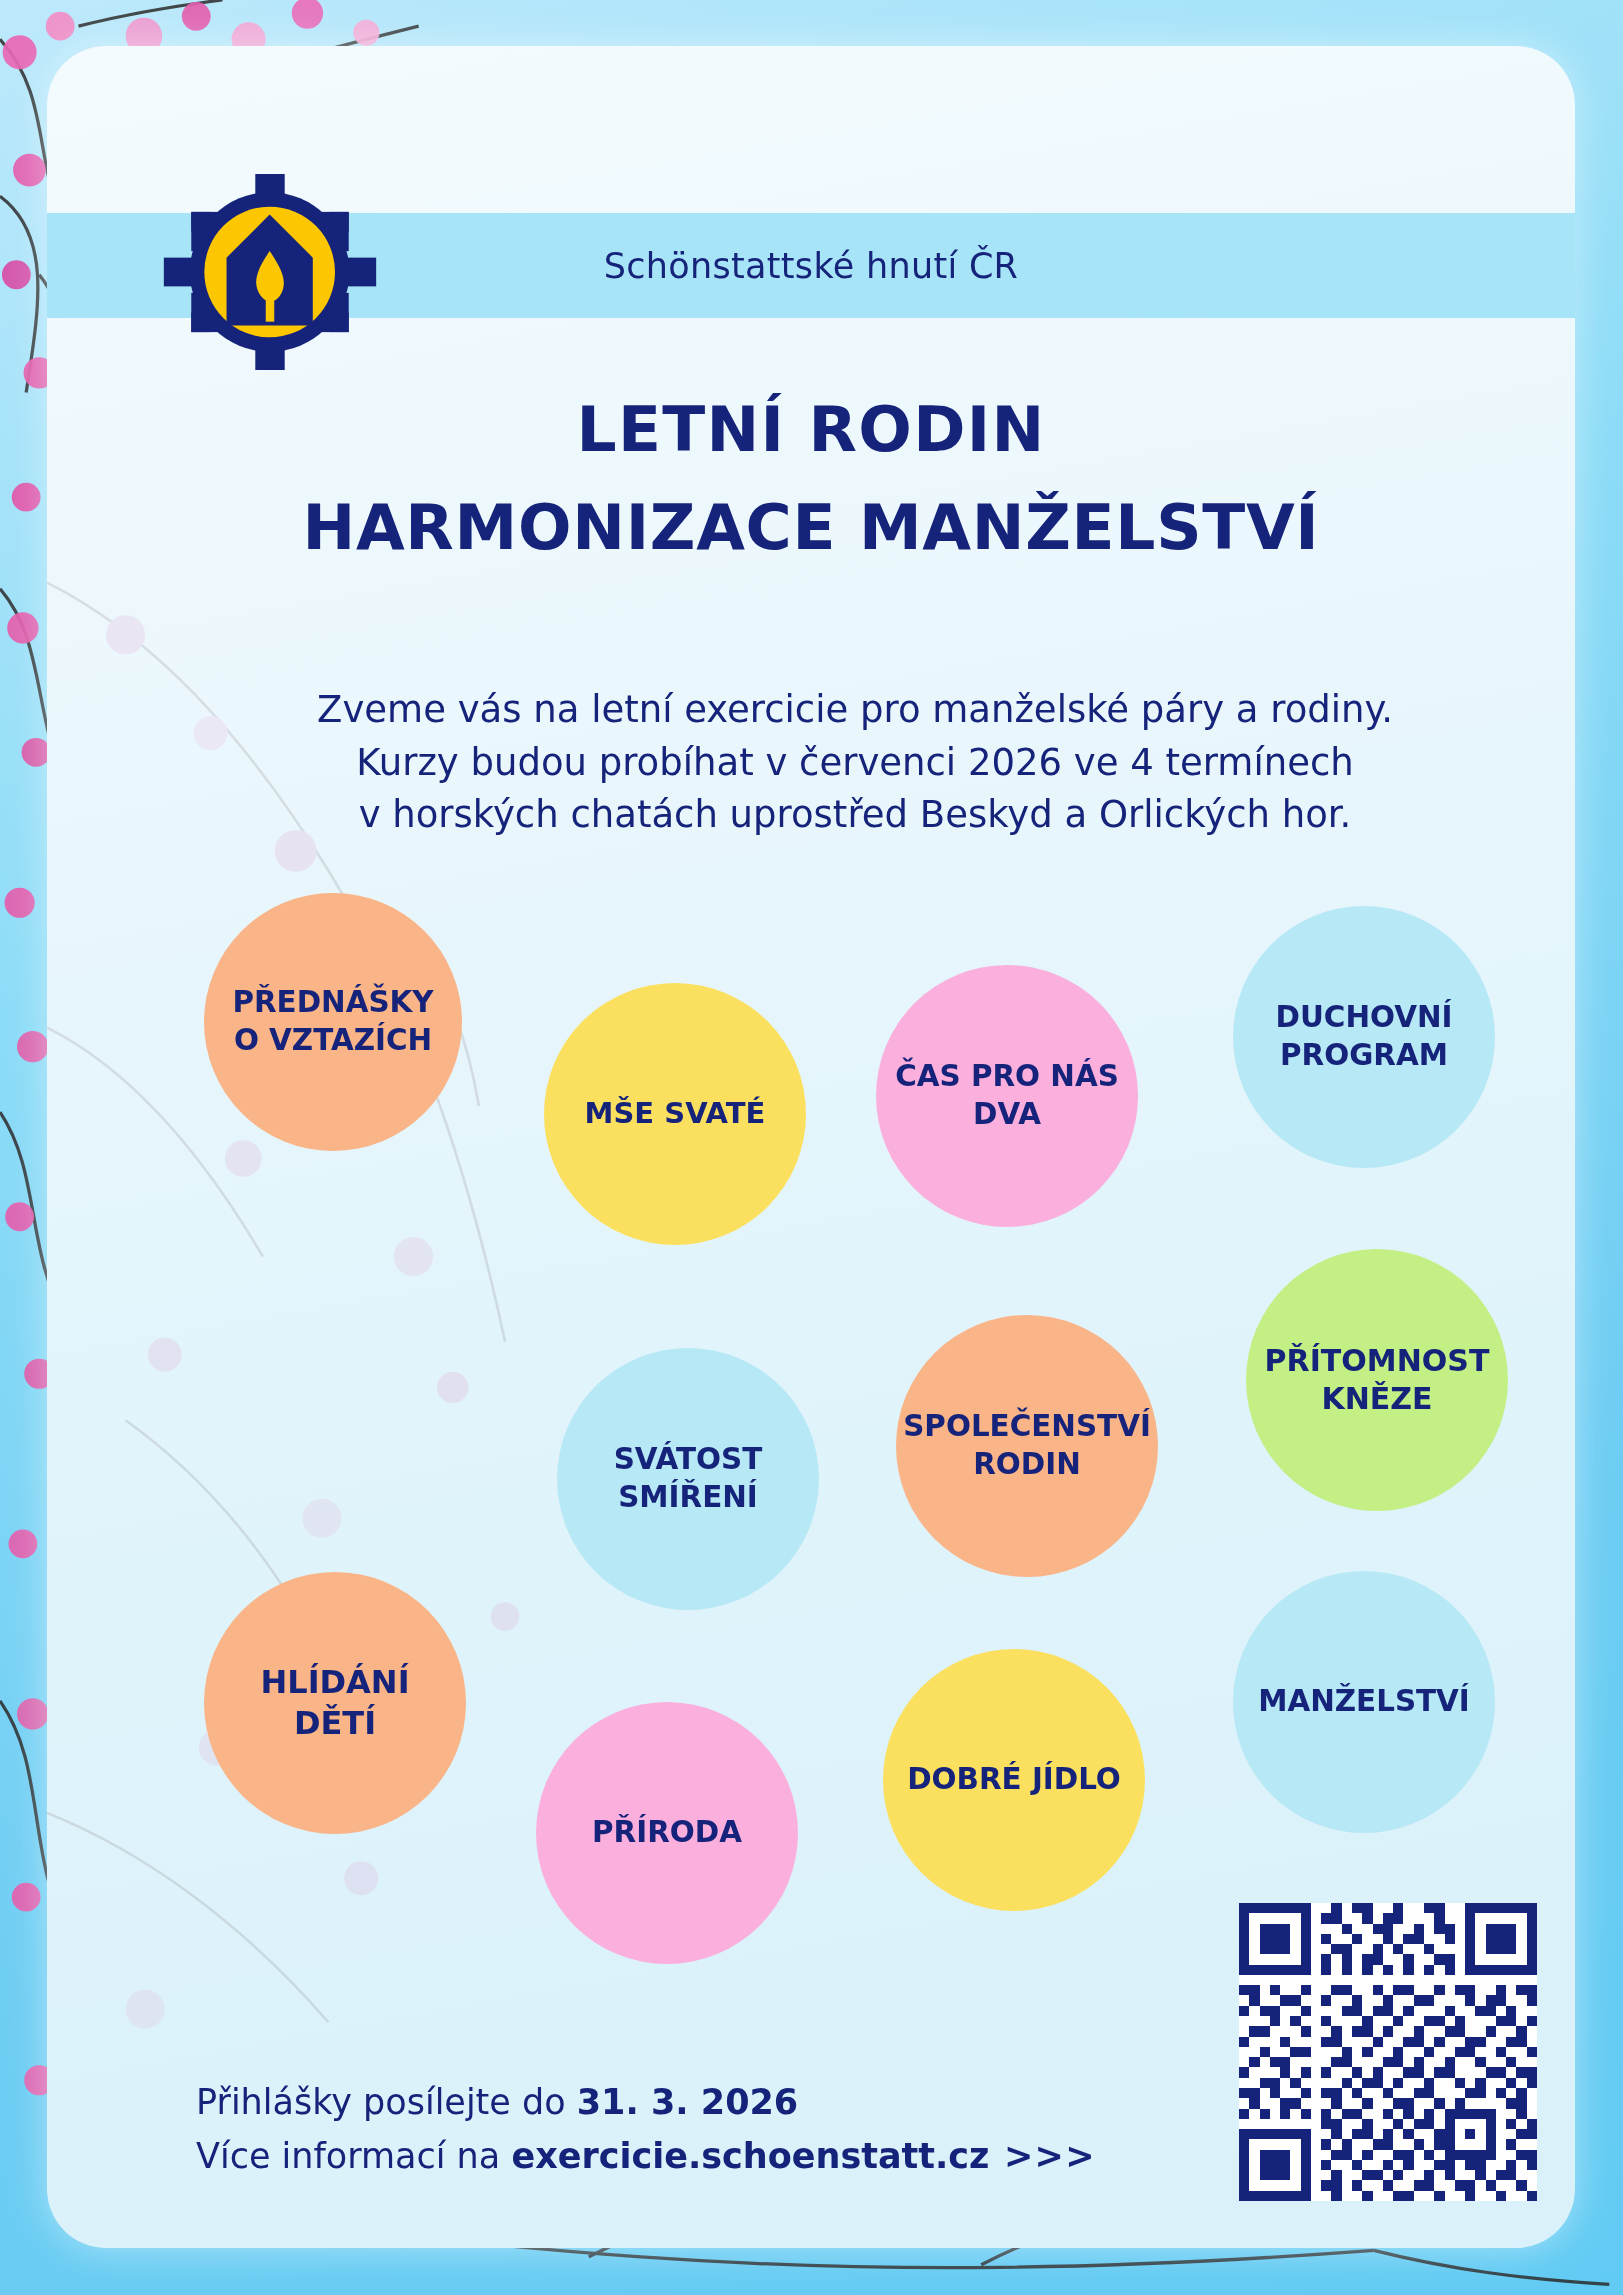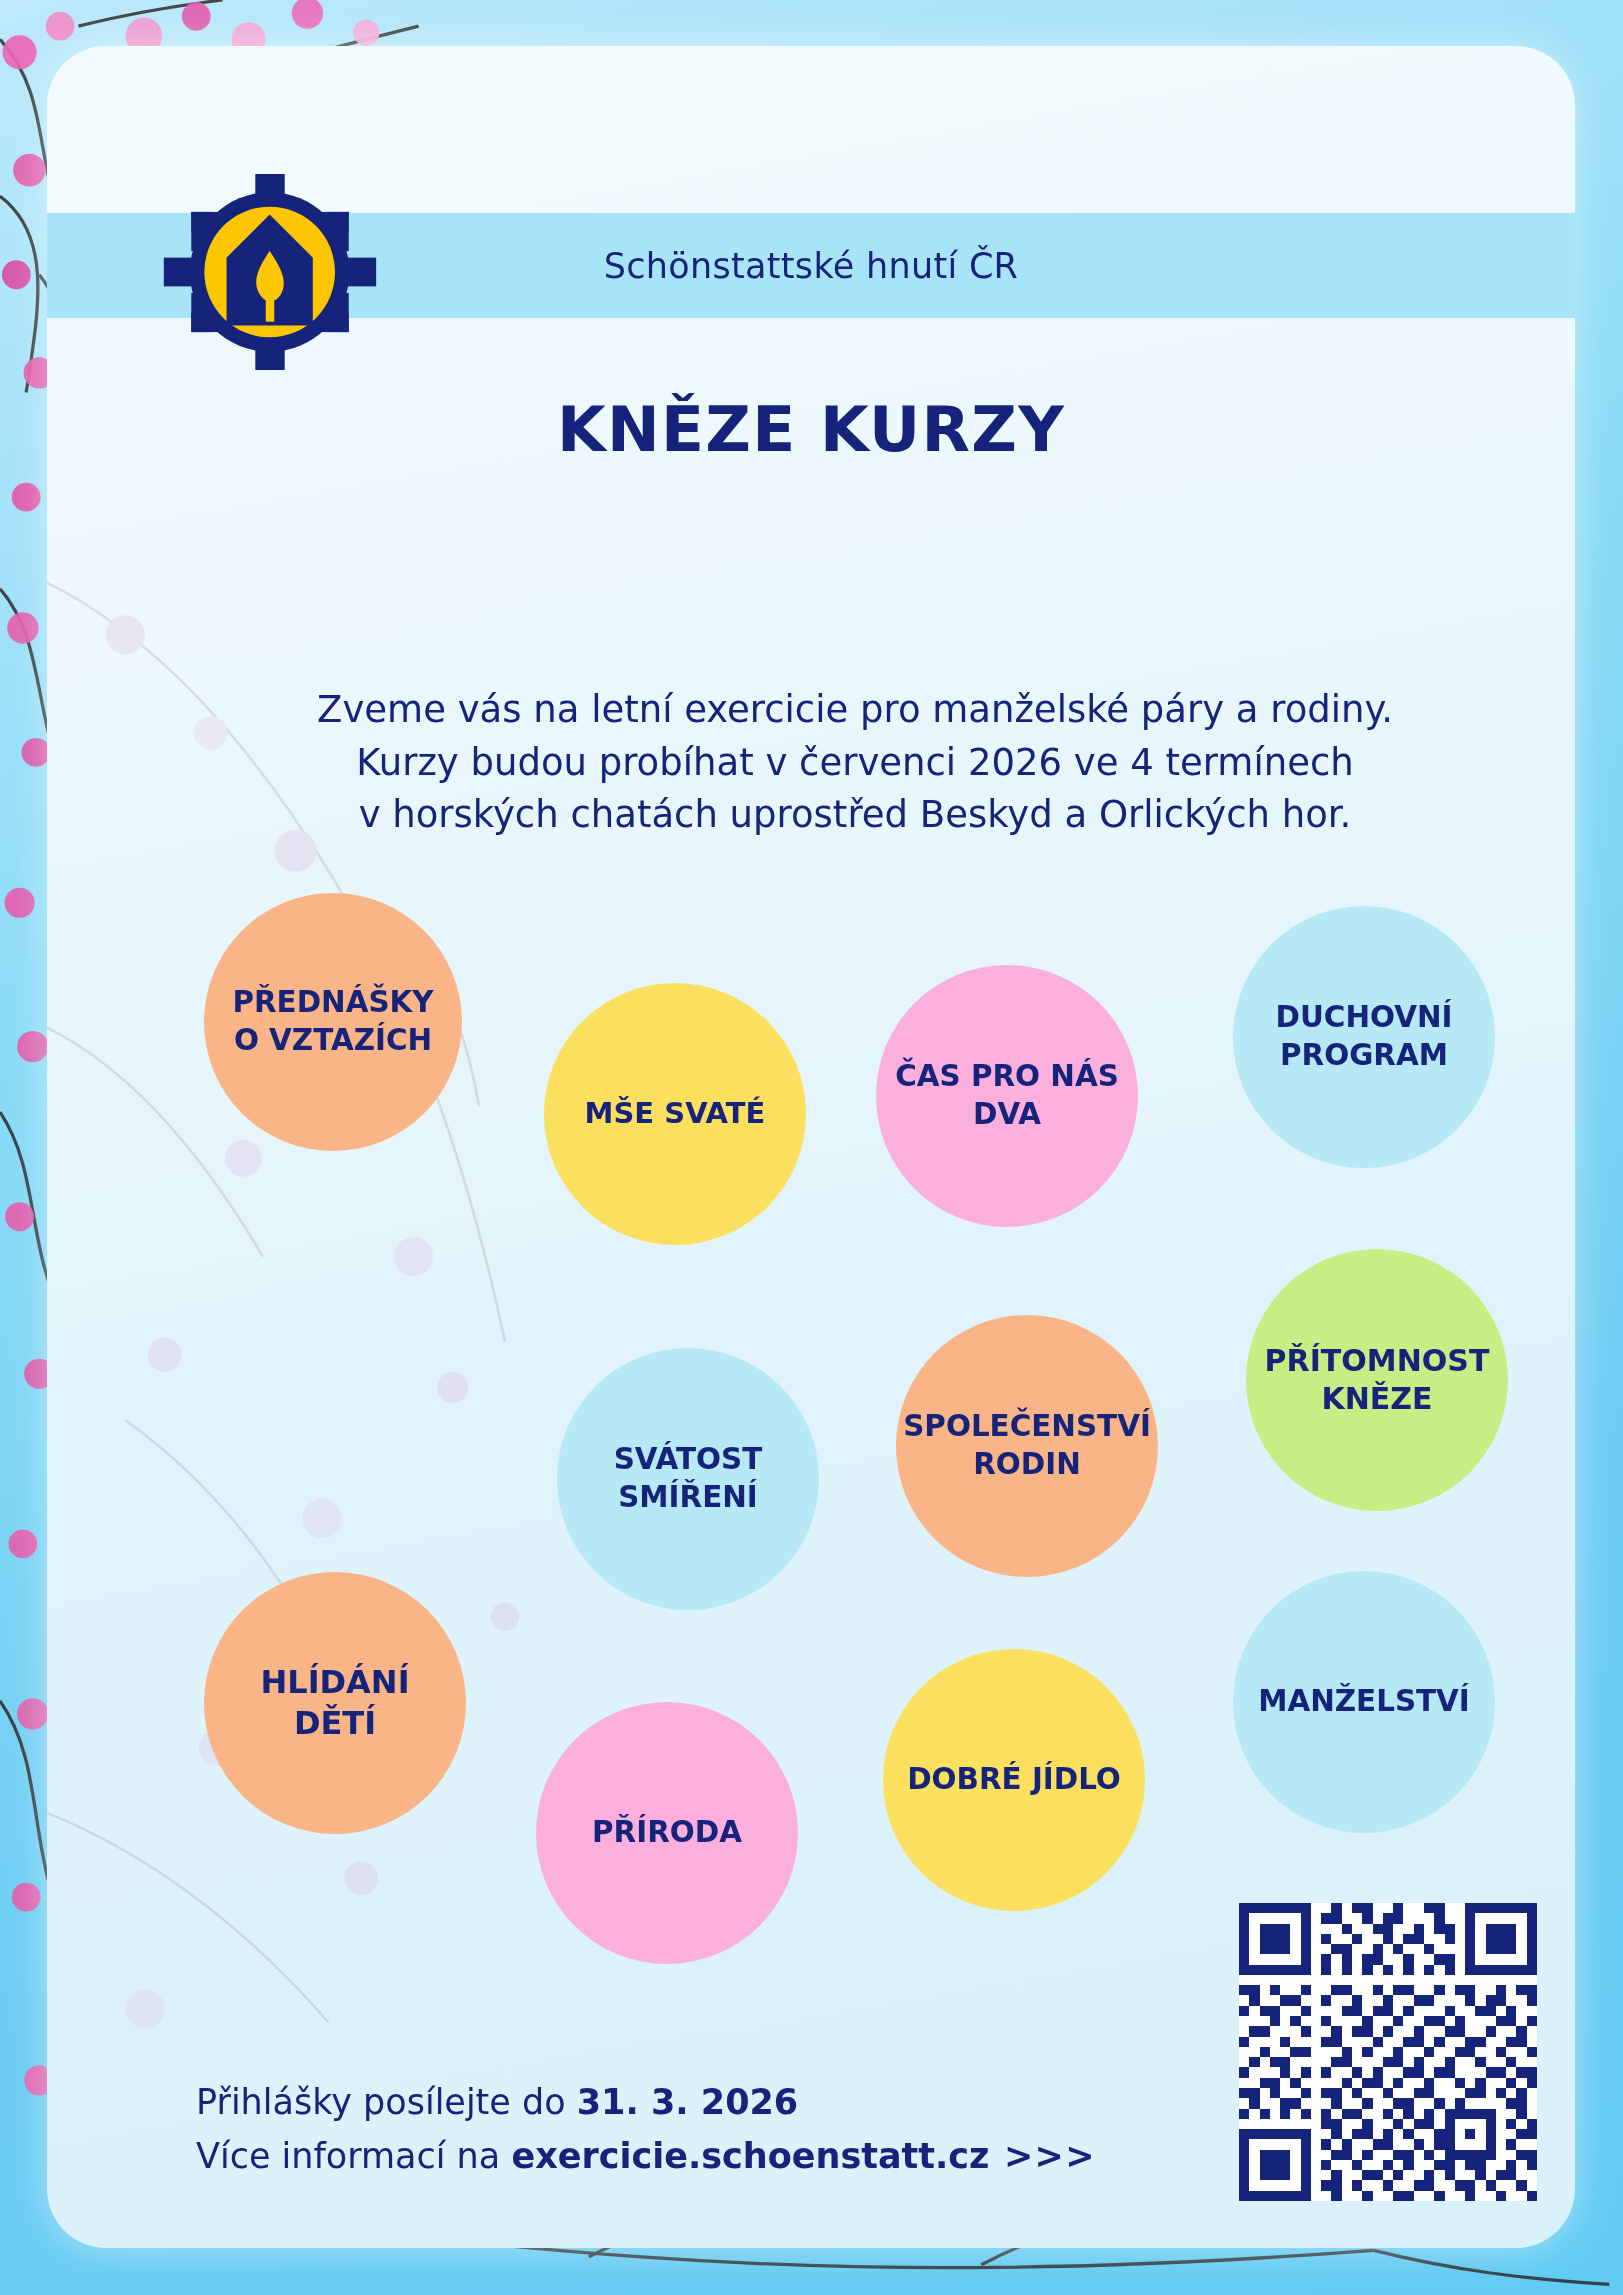--- a/index.html
+++ b/index.html
@@ -259,21 +259,22 @@
         <rect x="263" y="182" width="30" height="60"></rect>
       </g>
       <circle cx="172" cy="150" r="122" fill="#16237a"></circle>
       <circle cx="172" cy="150" r="100" fill="#fcc600"></circle>
       <path d="M172 62 L238 128 L238 232 L106 232 L106 128 Z" fill="#16237a"></path>
       <path d="M172 118 C 150 150, 146 168, 158 186 C 166 198, 180 198, 188 186 C 199 168, 194 150, 172 118 Z" fill="#fcc600"></path>
       <rect x="166" y="186" width="13" height="40" fill="#fcc600"></rect>
     </svg>
 
     <div class="titles">
-      <div class="title-line1">KNĚZE KURZY</div>
+      <div class="title-line1">LETNÍ RODIN</div>
+      <div class="title-line2">HARMONIZACE MANŽELSTVÍ</div>
     </div>
 
     <div class="intro">
       <span class="just">Zveme vás na letní exercicie pro manželské páry a rodiny.</span>
       <span class="just">Kurzy budou probíhat v červenci 2026 ve 4 termínech</span>
       <span class="just">v horských chatách uprostřed Beskyd a Orlických hor.</span>
     </div>
 
     <div class="bubbles">
       <div class="bubble" style="left:157px; top:847px; width:258px; height:258px; background:#f9b487; font-size:29.4px;">

